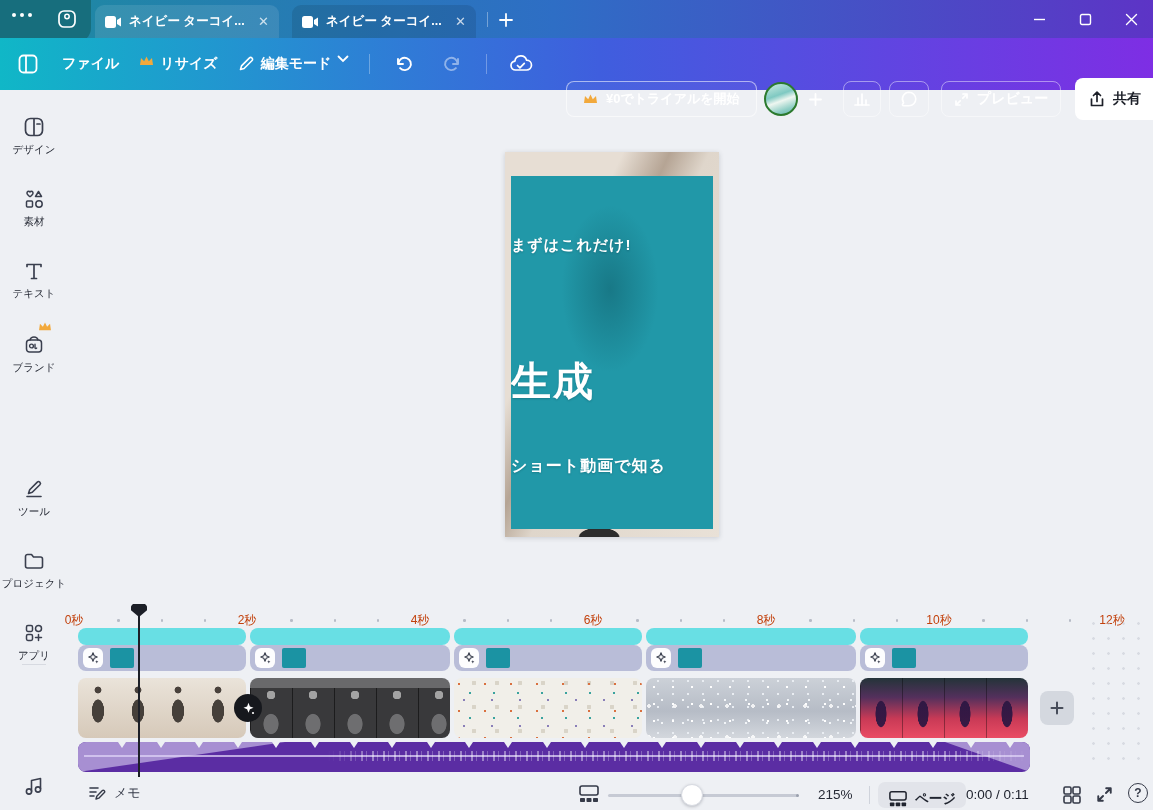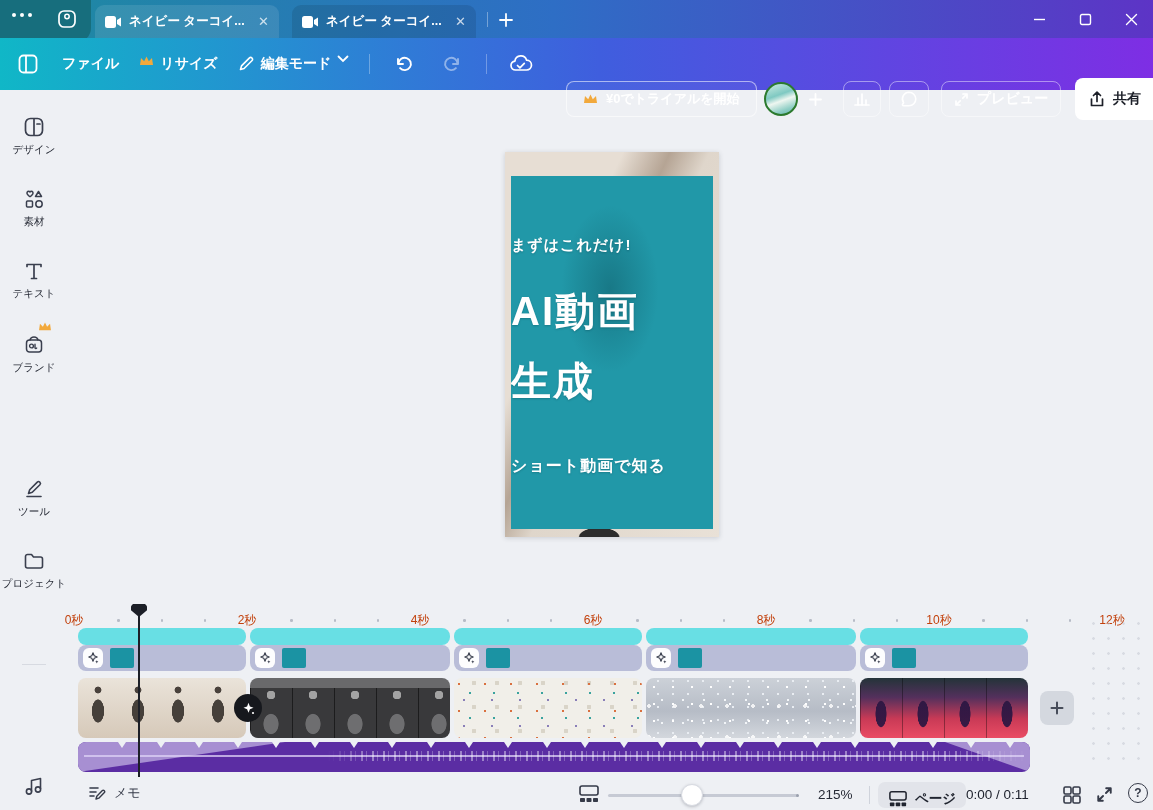--- a/index.html
+++ b/index.html
@@ -391,36 +391,46 @@
       <span class="side-label">ツール</span>
     </div>
     <div class="side-item" style="top:459px;">
       <span>
           <svg width="24" height="24" viewBox="0 0 24 24">
             <path d="M3.5 7.5a2 2 0 0 1 2-2h4l2 2.5h7a2 2 0 0 1 2 2v7a2 2 0 0 1-2 2h-13a2 2 0 0 1-2-2Z" fill="none" stroke="#3a3f4e" stroke-width="1.6" stroke-linejoin="round"></path>
           </svg>
         </span>
       <span class="side-label">プロジェクト</span>
     </div>
+    <div class="side-item" style="top:531px;">
+      <span>
+          <svg width="24" height="24" viewBox="0 0 24 24">
+            <rect x="4.5" y="4.5" width="6" height="6" rx="1.4" fill="none" stroke="#3a3f4e" stroke-width="1.5"></rect>
+            <rect x="13.5" y="4.5" width="6" height="6" rx="3" fill="none" stroke="#3a3f4e" stroke-width="1.5"></rect>
+            <rect x="4.5" y="13.5" width="6" height="6" rx="1.4" fill="none" stroke="#3a3f4e" stroke-width="1.5"></rect>
+            <path d="M16.5 13.5v6M13.5 16.5h6" stroke="#3a3f4e" stroke-width="1.5" stroke-linecap="round"></path>
+          </svg>
+        </span>
+      <span class="side-label">アプリ</span>
+    </div>
     <div class="side-divider" style="top:574px;"></div>
     <div class="side-item" style="top:684px;">
       <span>
           <svg width="24" height="24" viewBox="0 0 24 24">
             <path d="M9.5 17.5V6.5l9-2v10.5" fill="none" stroke="#3a3f4e" stroke-width="1.6" stroke-linejoin="round"></path>
             <circle cx="7" cy="17.5" r="2.6" fill="none" stroke="#3a3f4e" stroke-width="1.6"></circle>
             <circle cx="16" cy="15.5" r="2.6" fill="none" stroke="#3a3f4e" stroke-width="1.6"></circle>
           </svg>
         </span>
     </div>
   </div>
 
   <div class="video-frame">
     <div class="teal-overlay">
       <div class="ov-text ov-small-top">まずはこれだけ!</div>
-      <div class="ov-text ov-big1">AI動画</div>
       <div class="ov-text ov-big2">生成</div>
       <div class="ov-text ov-small-bot">ショート動画で知る</div>
     </div>
   </div>
 
 
   <div>
     <span class="ruler-label" style="left:52px;">0秒</span>
     <span class="ruler-label" style="left:225px;">2秒</span>
     <span class="ruler-label" style="left:398px;">4秒</span>

